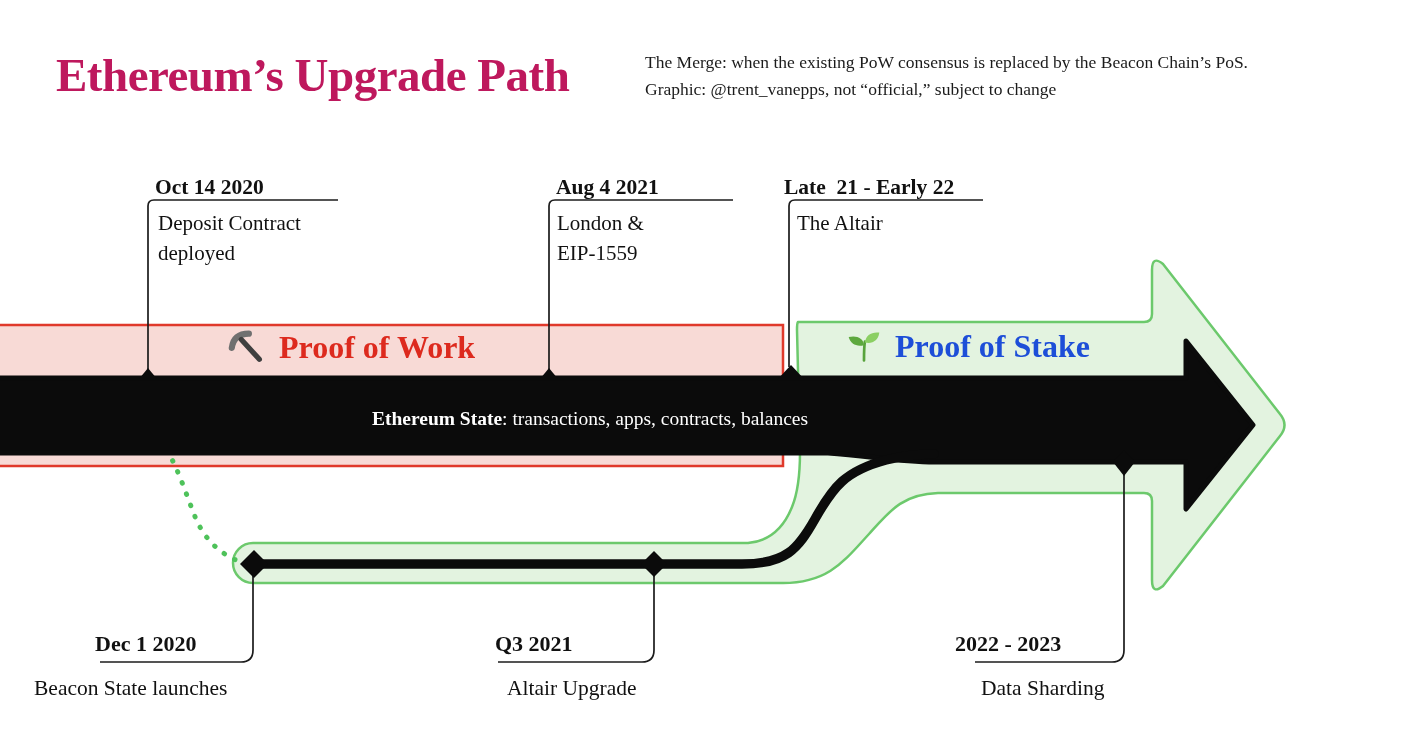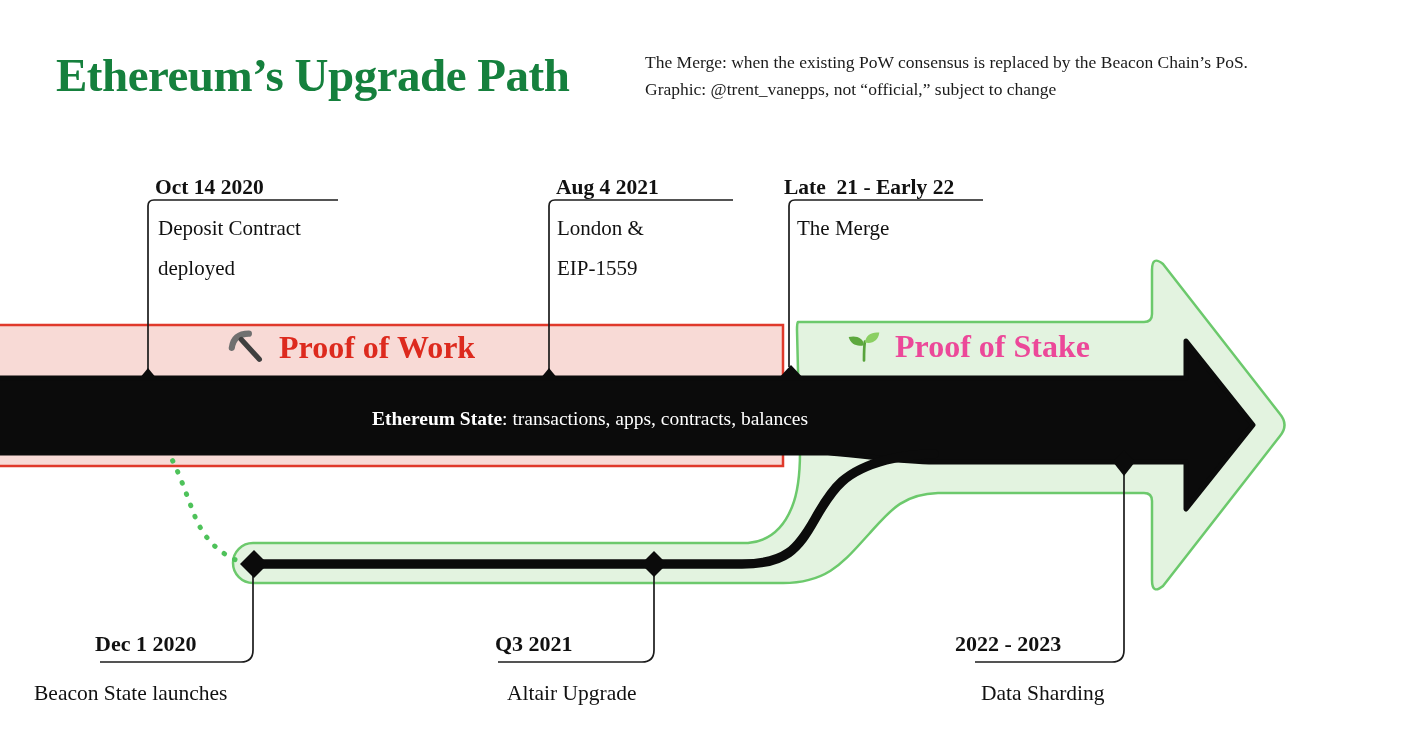--- a/index.html
+++ b/index.html
@@ -11,36 +11,36 @@
     background: #ffffff;
     font-family: "Liberation Serif", serif;
     color: #111;
   }
   .layer { position: absolute; left: 0; top: 0; }
   .abs { position: absolute; }
 
   .title {
     left: 56px; top: 48px;
     font-size: 47px; font-weight: 600; letter-spacing: -0.5px;
-    color: #15803d; white-space: nowrap;
+    color: #be185d; white-space: nowrap;
   }
   .subtitle {
     left: 645px; top: 49px;
     font-size: 17.5px; line-height: 27px; color: #1b1b1b;
   }
 
   .m-date { font-size: 21.5px; font-weight: 700; white-space: pre-wrap; }
-  .m-desc { font-size: 21px; line-height: 40px; white-space: pre-wrap; }
+  .m-desc { font-size: 21px; line-height: 30px; white-space: pre-wrap; }
 
   .band-label {
     display: flex; align-items: center; gap: 13px;
     font-size: 32px; font-weight: 700; white-space: nowrap;
   }
   .pow-label { left: 228px; top: 328px; color: #dd2a1e; }
-  .pos-label { left: 846px; top: 328px; color: #ec4899; text-align: right; }
+  .pos-label { left: 846px; top: 328px; color: #1d4ed8; text-align: right; }
 
   .state-label {
     left: 340px; top: 408px; width: 500px;
     text-align: center; color: #ffffff; font-size: 19.5px; white-space: nowrap;
   }
   .state-label .b { font-weight: 700; }
 
   .right-date { text-align: left; }
 </style>
 </head>
@@ -103,21 +103,21 @@
 
   <div class="abs m-date" style="left:155px; top:175px;">Oct 14 2020</div>
   <div class="abs m-desc" style="left:158px; top:208px;">Deposit Contract
 deployed</div>
 
   <div class="abs m-date" style="left:556px; top:175px;font-family:Liberation Serif, serif;">Aug 4 2021</div>
   <div class="abs m-desc" style="left:557px; top:208px;">London &amp;
 EIP-1559</div>
 
   <div class="abs m-date" style="left:784px; top:175px;">Late  21 - Early 22</div>
-  <div class="abs m-desc" style="left:797px; top:208px;">The Merge</div>
+  <div class="abs m-desc" style="left:797px; top:208px;">The Altair</div>
 
   <div class="abs band-label pow-label">
     <svg width="38" height="38" viewBox="0 0 40 40">
       <path d="M4 21 Q 6 6 22 6" fill="none" stroke="#707070" stroke-width="6.5" stroke-linecap="round"></path>
       <line x1="14" y1="12" x2="33" y2="33" stroke="#3f3f3f" stroke-width="5.5" stroke-linecap="round"></line>
     </svg>
     <span>Proof of Work</span>
   </div>
 
   <div class="abs band-label pos-label">

